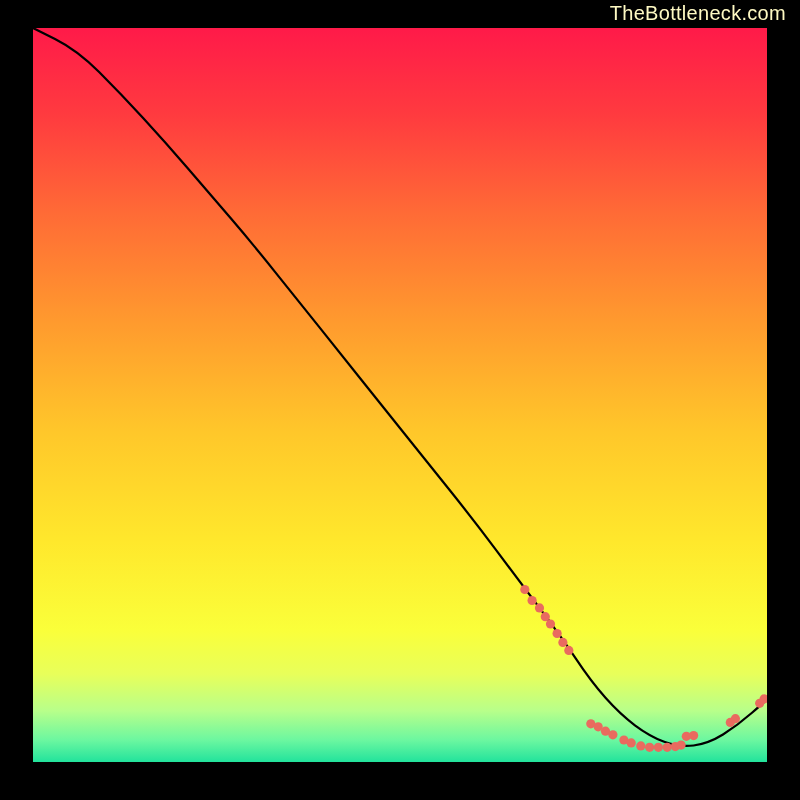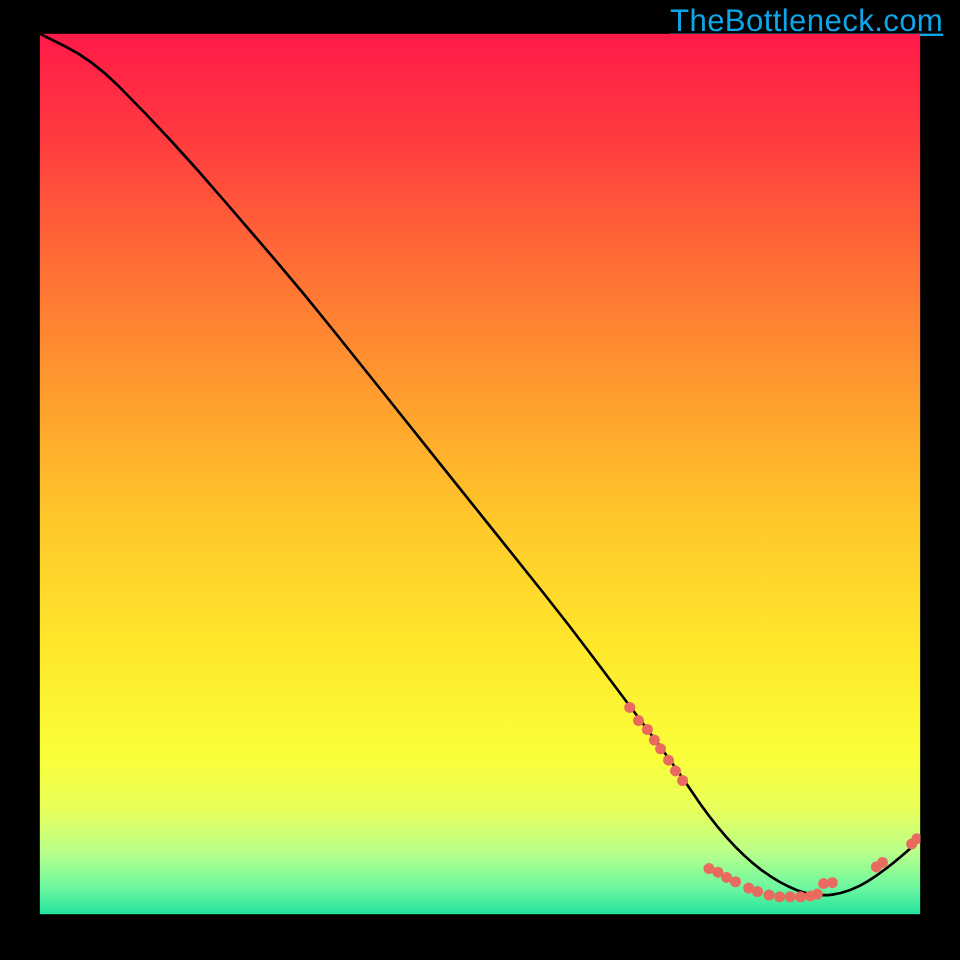--- a/index.html
+++ b/index.html
@@ -13,25 +13,24 @@
   }
   .wrap {
     position: relative;
     width: 800px;
     height: 800px;
   }
   .watermark {
     position: absolute;
     top: 2px;
     right: 14px;
-    color: #0ea5e9;
-    font-size: 26px;
+    color: #fef9c3;
+    font-size: 20px;
     font-weight: 500;
     letter-spacing: 0.3px;
-    text-decoration: underline;
   }
   .plot {
     position: absolute;
     left: 33px;
     top: 28px;
     width: 734px;
     height: 734px;
   }
   svg { display: block; }
 </style>

